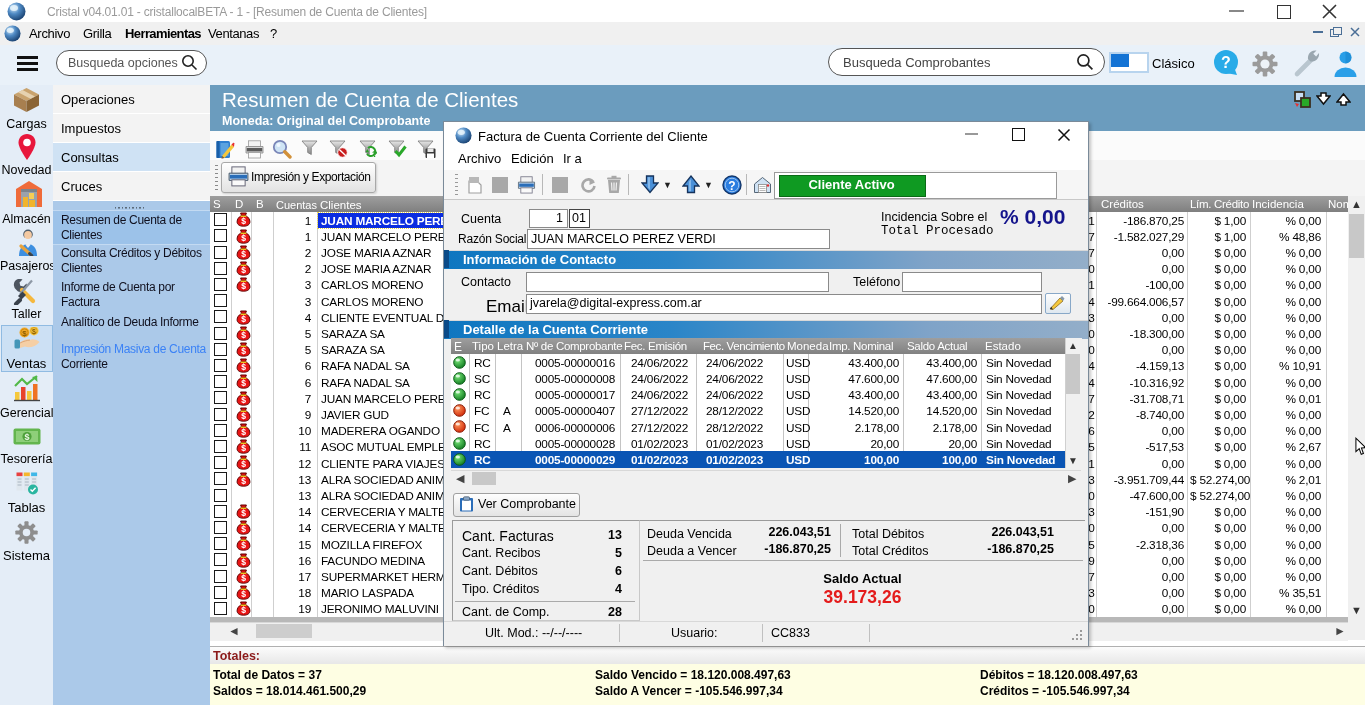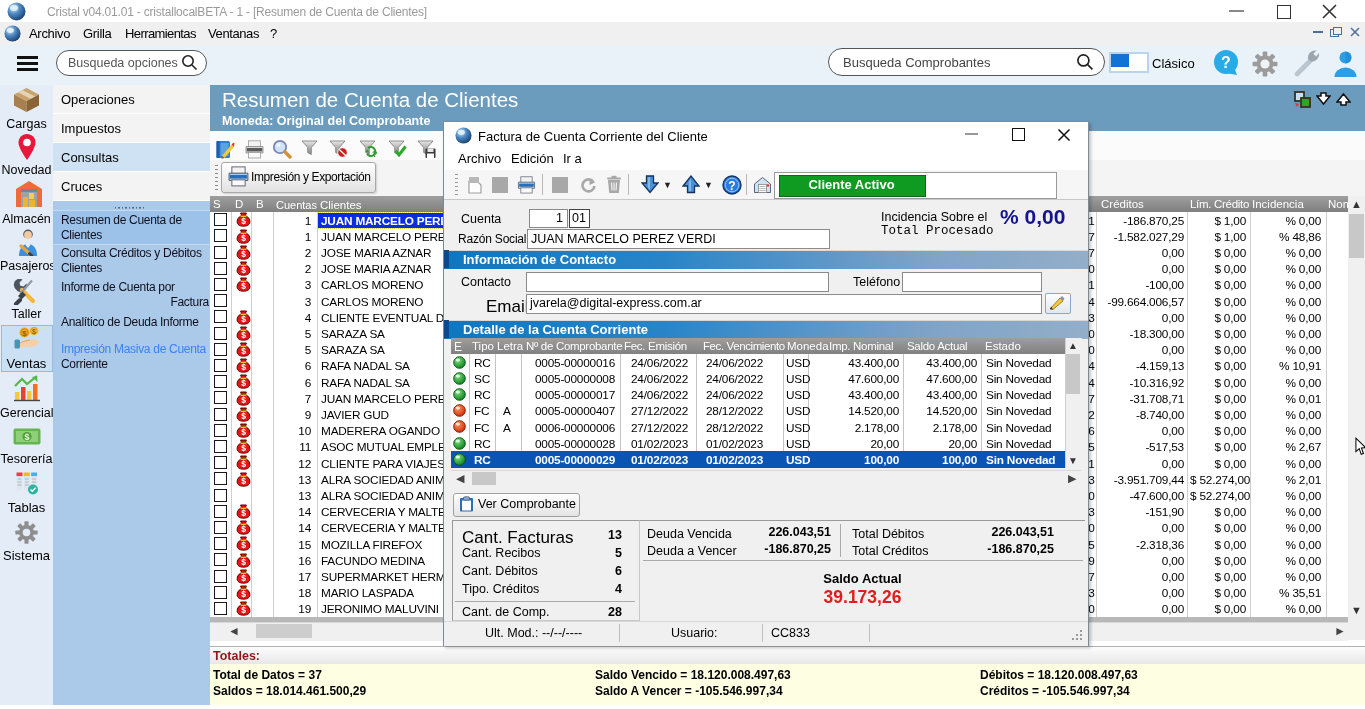--- a/index.html
+++ b/index.html
@@ -33,21 +33,21 @@
  <path d="M2 2 L15 15 M15 2 L2 15" stroke="#333" stroke-width="1.6"></path>
   </svg>
 
 <div class="ab" style="left:0;top:22px;width:1365px;height:23px;background:#f0f0f0;"></div>
 <svg class="ab" style="left:4px;top:25px" width="17" height="17" viewBox="0 0 19 19">
  <circle cx="9.5" cy="9.5" r="9" fill="url(#gl)"></circle>
  <ellipse cx="7" cy="6" rx="4" ry="3" fill="#e8f4fc" opacity="0.85"></ellipse>
 </svg>
 <div class="tx" style="left:29px;top:26px;font-size:13px;letter-spacing:-0.3px;">Archivo</div>
 <div class="tx" style="left:83px;top:26px;font-size:13px;letter-spacing:-0.3px;">Grilla</div>
-<div class="tx" style="left:125px;top:26px;font-size:13px;letter-spacing:-0.6px;">Herramientas</div>
+<div class="tx" style="left:125px;top:26px;font-size:13px;letter-spacing:-0.6px;font-weight:bold;">Herramientas</div>
 <div class="tx" style="left:208px;top:26px;font-size:13px;letter-spacing:-0.4px;">Ventanas</div>
 <div class="tx" style="left:270px;top:26px;font-size:13px;">?</div>
 <div class="ab" style="left:1313px;top:31px;width:10px;height:2.2px;background:#4a6e96;"></div>
 <div class="ab" style="left:1330px;top:29px;width:7px;height:6px;border:1.4px solid #4a6e96;background:#f0f0f0;"></div>
 <div class="ab" style="left:1333px;top:27px;width:7px;height:6px;border:1.4px solid #4a6e96;background:#f0f0f0;"></div>
 <svg class="ab" style="left:1350px;top:27px" width="10" height="10" viewBox="0 0 10 10">
  <path d="M1 1 L9 9 M9 1 L1 9" stroke="#4a6e96" stroke-width="1.5"></path>
   </svg>
 
 <div class="ab" style="left:0;top:45px;width:1365px;height:40px;background:#e9f1f9;"></div>
@@ -214,21 +214,21 @@
 <div class="ab" style="left:53px;top:114px;width:157px;height:28px;background:#f3f3f3;border-bottom:1px solid #ffffff;"></div><div class="tx" style="left:61px;top:121px;font-size:13px;">Impuestos</div>
 <div class="ab" style="left:53px;top:143px;width:157px;height:28px;background:#cfe2f4;border-bottom:1px solid #ffffff;"></div><div class="tx" style="left:61px;top:150px;font-size:13px;">Consultas</div>
 <div class="ab" style="left:53px;top:172px;width:157px;height:28px;background:#f3f3f3;border-bottom:1px solid #ffffff;"></div><div class="tx" style="left:61px;top:179px;font-size:13px;">Cruces</div>
 <div class="ab" style="left:115px;top:206px;width:30px;height:3px;background-image:repeating-linear-gradient(90deg,#5a6a7a 0 1.5px,transparent 1.5px 3.5px);background-size:100% 1.6px;background-repeat:no-repeat;background-position:0 1px;"></div>
 <div class="ab" style="left:53px;top:210px;width:157px;height:33px;background:#9cc2e9;border-top:1px solid #c3daf2;border-bottom:1px solid #c3daf2;"></div>
 <div class="tx" style="left:61px;top:213px;width:148px;overflow:hidden;font-size:12px;letter-spacing:-0.3px;color:#10101e;">Resumen de Cuenta de</div>
 <div class="tx" style="left:61px;top:228px;width:148px;overflow:hidden;font-size:12px;letter-spacing:-0.3px;color:#10101e;">Clientes</div>
 <div class="tx" style="left:61px;top:246px;width:148px;overflow:hidden;font-size:12px;letter-spacing:-0.3px;color:#10101e;">Consulta Créditos y Débitos</div>
 <div class="tx" style="left:61px;top:261px;width:148px;overflow:hidden;font-size:12px;letter-spacing:-0.3px;color:#10101e;">Clientes</div>
 <div class="tx" style="left:61px;top:280px;width:148px;overflow:hidden;font-size:12px;letter-spacing:-0.3px;color:#10101e;">Informe de Cuenta por</div>
-<div class="tx" style="left:61px;top:295px;width:148px;overflow:hidden;font-size:12px;letter-spacing:-0.3px;color:#10101e;text-align:right;">Factura</div>
+<div class="tx" style="left:61px;top:295px;width:148px;overflow:hidden;font-size:12px;letter-spacing:-0.3px;color:#10101e;">Factura</div>
 <div class="tx" style="left:61px;top:315px;width:148px;overflow:hidden;font-size:12px;letter-spacing:-0.3px;color:#10101e;">Analítico de Deuda Informe</div>
 <div class="tx" style="left:61px;top:342px;width:148px;overflow:hidden;font-size:12px;letter-spacing:-0.3px;color:#3b82f6;">Impresión Masiva de Cuenta</div>
 <div class="tx" style="left:61px;top:357px;width:148px;overflow:hidden;font-size:12px;letter-spacing:-0.3px;color:#10101e;">Corriente</div>
 
 <div class="ab" style="left:210px;top:85px;width:1155px;height:46px;background:#6b9cbe;"></div>
 <div class="tx" style="left:222px;top:88px;font-size:20.5px;color:#fff;">Resumen de Cuenta de Clientes</div>
 <div class="tx b" style="left:222px;top:114px;font-size:12.5px;color:#fff;">Moneda: Original del Comprobante</div>
 <svg class="ab" style="left:1294px;top:91px" width="17" height="17" viewBox="0 0 17 17">
  <rect x="1" y="1" width="9" height="9" fill="#c8dff5" stroke="#3a2f20" stroke-width="1.8"></rect>
  <rect x="7" y="7" width="9" height="9" fill="#28a828" stroke="#3a2f20" stroke-width="1.8"></rect>
@@ -710,21 +710,21 @@
 <div class="ab" style="left:453px;top:493px;width:125px;height:22px;background:linear-gradient(#fefefe,#e4e4e4);border:1px solid #a0a0a0;border-radius:3px;"></div>
 <svg class="ab" style="left:459px;top:496px" width="15" height="16" viewBox="0 0 15 16">
  <rect x="1" y="2" width="13" height="13.5" rx="1" fill="#2a6db8"></rect>
  <rect x="3" y="4.5" width="9" height="10" fill="#fff"></rect>
  <rect x="4.5" y="0.8" width="6" height="3.4" rx="1" fill="#8aa8c8" stroke="#456" stroke-width="0.7"></rect>
 </svg>
 <div class="tx" style="left:478px;top:497px;font-size:12.5px;">Ver Comprobante</div>
 
 <div class="ab" style="left:452px;top:520px;width:186px;height:99px;border:1px solid #c8c8c8;border-top-color:#9a9a9a;border-left-color:#9a9a9a;background:#f0f0f0;"></div>
 <div class="ab" style="left:640px;top:520px;width:445px;height:99px;border-top:1px solid #9a9a9a;background:#f0f0f0;"></div>
-<div class="tx" style="left:462px;top:528px;font-size:17px;">Cant. Facturas</div><div class="tx r b" style="left:560px;top:528px;width:62px;font-size:12.5px;">13</div>
+<div class="tx" style="left:462px;top:528px;font-size:14px;">Cant. Facturas</div><div class="tx r b" style="left:560px;top:528px;width:62px;font-size:12.5px;">13</div>
 <div class="tx" style="left:462px;top:546px;font-size:12.5px;">Cant. Recibos</div><div class="tx r b" style="left:560px;top:546px;width:62px;font-size:12.5px;">5</div>
 <div class="tx" style="left:462px;top:564px;font-size:12.5px;">Cant. Débitos</div><div class="tx r b" style="left:560px;top:564px;width:62px;font-size:12.5px;">6</div>
 <div class="tx" style="left:462px;top:582px;font-size:12.5px;">Tipo. Créditos</div><div class="tx r b" style="left:560px;top:582px;width:62px;font-size:12.5px;">4</div>
 <div class="ab" style="left:455px;top:601px;width:180px;height:1px;background:#aaa;"></div>
 <div class="tx" style="left:462px;top:605px;font-size:12.5px;">Cant. de Comp.</div><div class="tx r b" style="left:560px;top:605px;width:62px;font-size:12.5px;">28</div>
 <div class="tx" style="left:647px;top:527px;font-size:12.5px;">Deuda Vencida</div><div class="tx r b" style="left:721px;top:525px;width:110px;font-size:12.5px;">226.043,51</div>
 <div class="tx" style="left:647px;top:544px;font-size:12.5px;">Deuda a Vencer</div><div class="tx r b" style="left:721px;top:542px;width:110px;font-size:12.5px;">-186.870,25</div>
 <div class="ab" style="left:840px;top:524px;width:1px;height:33px;background:#aaa;"></div>
 <div class="tx" style="left:852px;top:527px;font-size:12.5px;">Total Débitos</div><div class="tx r b" style="left:944px;top:525px;width:110px;font-size:12.5px;">226.043,51</div>
 <div class="tx" style="left:852px;top:544px;font-size:12.5px;">Total Créditos</div><div class="tx r b" style="left:944px;top:542px;width:110px;font-size:12.5px;">-186.870,25</div>

